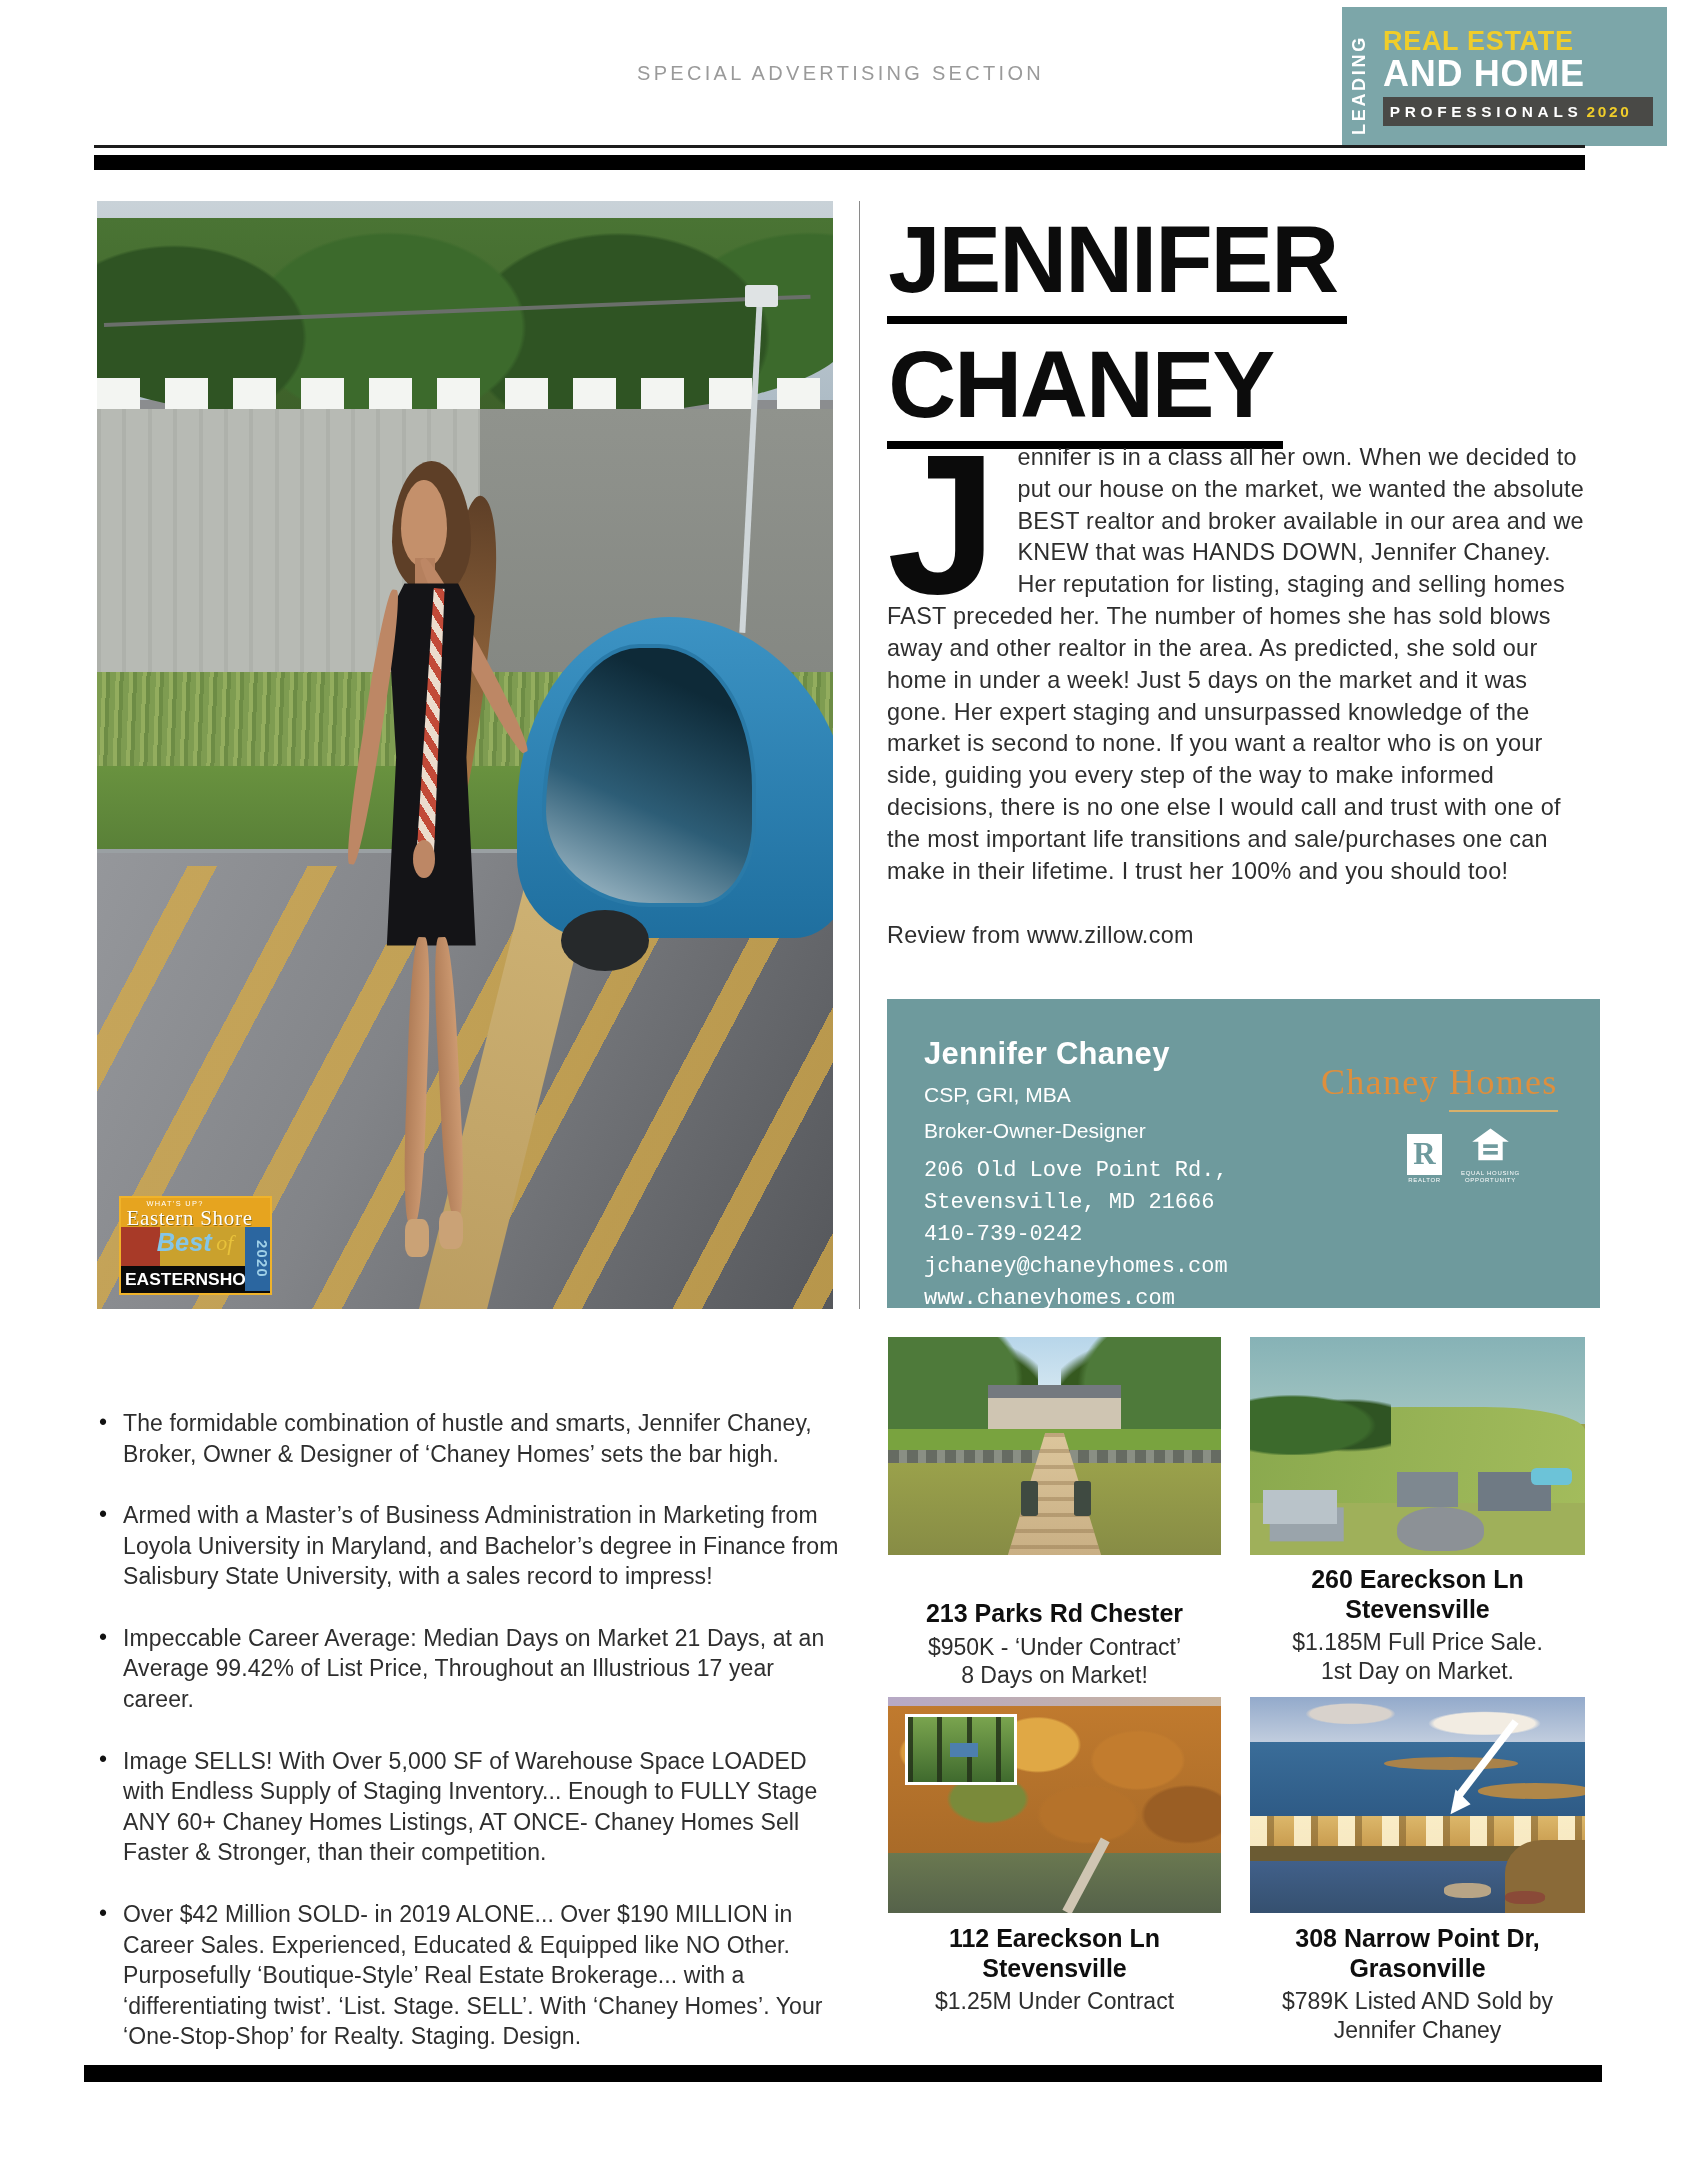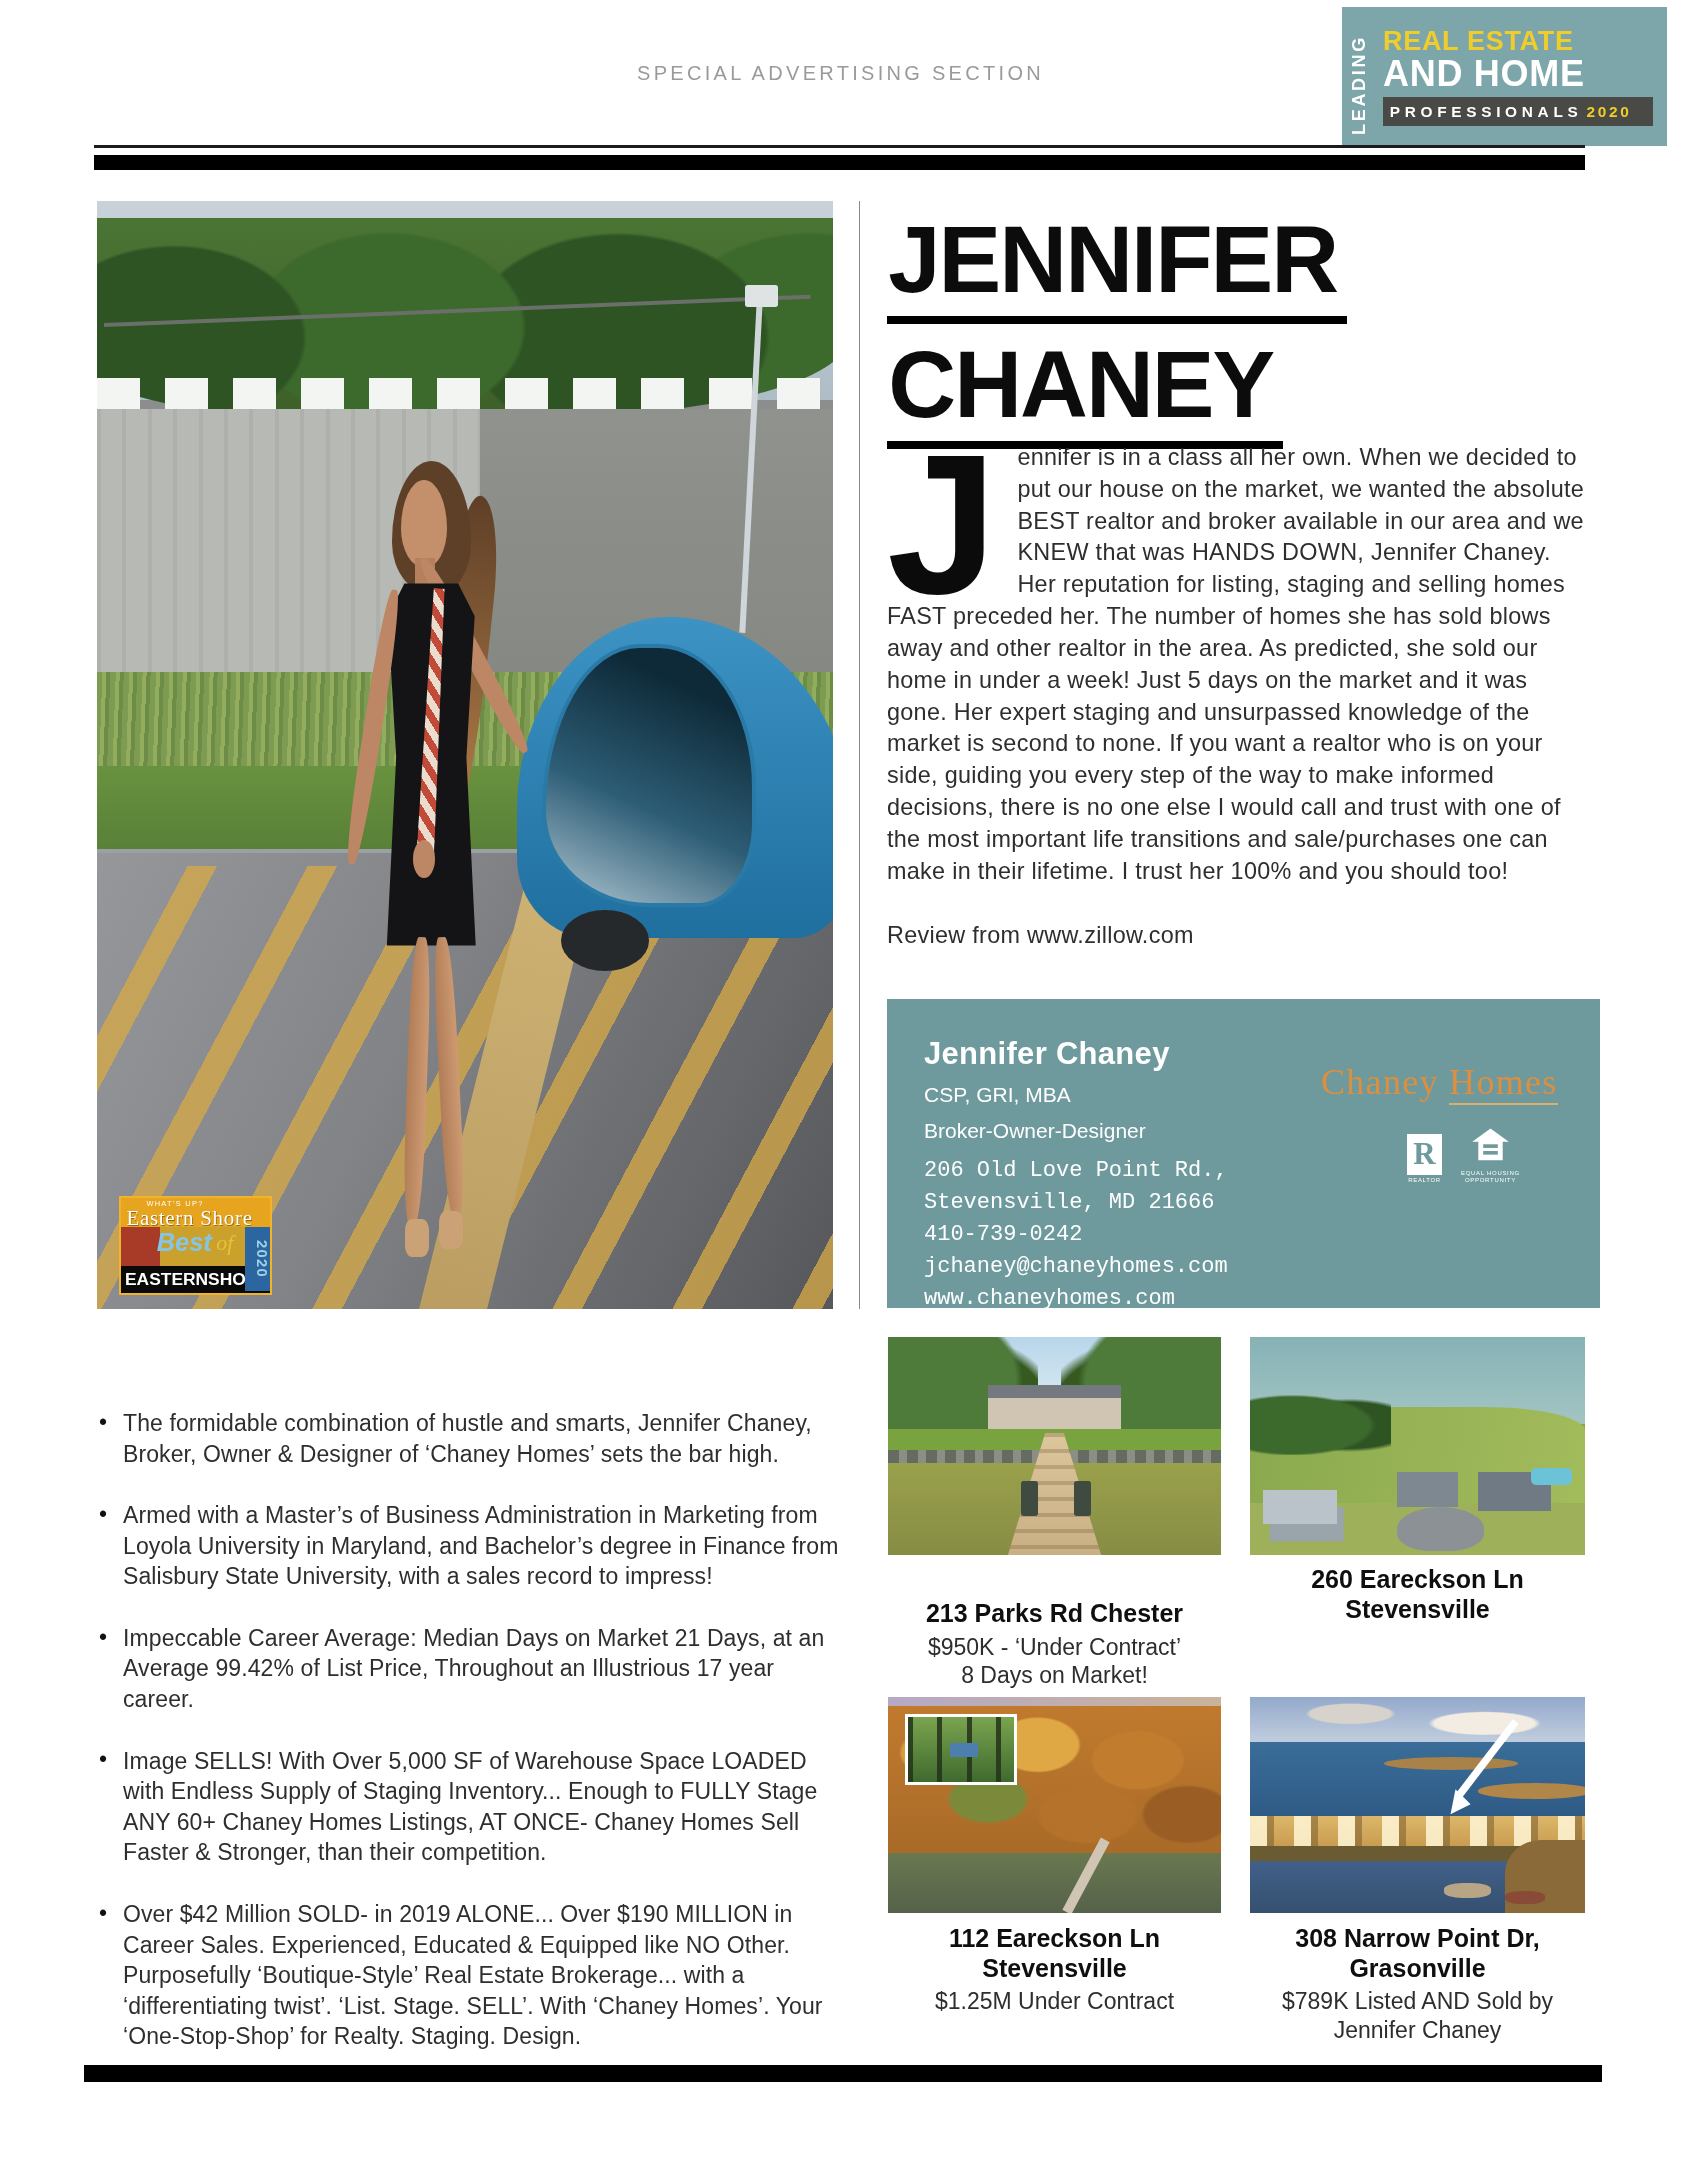--- a/index.html
+++ b/index.html
@@ -116,21 +116,21 @@
   
   .info-card{position:absolute;left:887px;top:999px;width:713px;height:309px;background:#6E9A9D;color:#fff;}
   .ic-left{position:absolute;left:37px;top:37px;}
   .ic-name{font-size:31px;font-weight:700;letter-spacing:0.3px;}
   .ic-creds{margin-top:10.7px;font-size:21px;}
   .ic-role{margin-top:12px;font-size:21px;}
   .ic-addr{margin-top:12px;font-size:22px;line-height:1.46;font-family:Liberation Mono, monospace;}
   .ic-right{position:absolute;left:434px;top:29.4px;width:281px;}
   .ic-awards{font-size:20px;line-height:1.52;white-space:pre-line;}
   .ic-logo{margin-top:33px;font-family:"Liberation Serif",serif;font-size:36px;color:#DE8F3D;letter-spacing:1.3px;white-space:nowrap;}
-  .ic-logo .u{border-bottom:2px solid #d9b06a;padding-bottom:1px;}
+  .ic-logo .u{border-bottom:2px solid #d9b06a;padding-bottom:8px;}
   .ic-marks{margin-top:23px;margin-left:86px;display:flex;gap:19px;align-items:flex-end;}
   .mark{display:flex;flex-direction:column;align-items:center;}
   .realtor-box{width:35px;height:41px;background:#fff;display:flex;align-items:center;justify-content:center;
     font-family:"Liberation Serif",serif;font-weight:700;font-size:31px;color:#6E9A9D;}
   .mark-cap{margin-top:2.7px;font-size:6px;letter-spacing:0.7px;color:#fff;text-align:center;white-space:pre-line;line-height:1.2;}
 
   
   .bullets{position:absolute;left:99px;top:1408px;width:742px;list-style:none;margin:0;padding:0;}
   .bullets li{position:relative;padding-left:24px;margin-bottom:31px;font-size:23px;line-height:1.33;
     letter-spacing:0.1px;color:#2e2e2e;}
@@ -390,20 +390,22 @@
   </div>
 
   <div class="prop-cap pc1">
     <div class="prop-title">213 Parks Rd Chester</div>
     <div class="prop-details">$950K - ‘Under Contract’
 8 Days on Market!</div>
   </div>
   <div class="prop-cap pc2">
     <div class="prop-title">260 Eareckson Ln
 Stevensville</div>
+    <div class="prop-details">$1.185M Full Price Sale.
+1st Day on Market.</div>
   </div>
   <div class="prop-cap pc3">
     <div class="prop-title">112 Eareckson Ln
 Stevensville</div>
     <div class="prop-details">$1.25M Under Contract</div>
   </div>
   <div class="prop-cap pc4">
     <div class="prop-title">308 Narrow Point Dr,
 Grasonville</div>
     <div class="prop-details">$789K Listed AND Sold by

